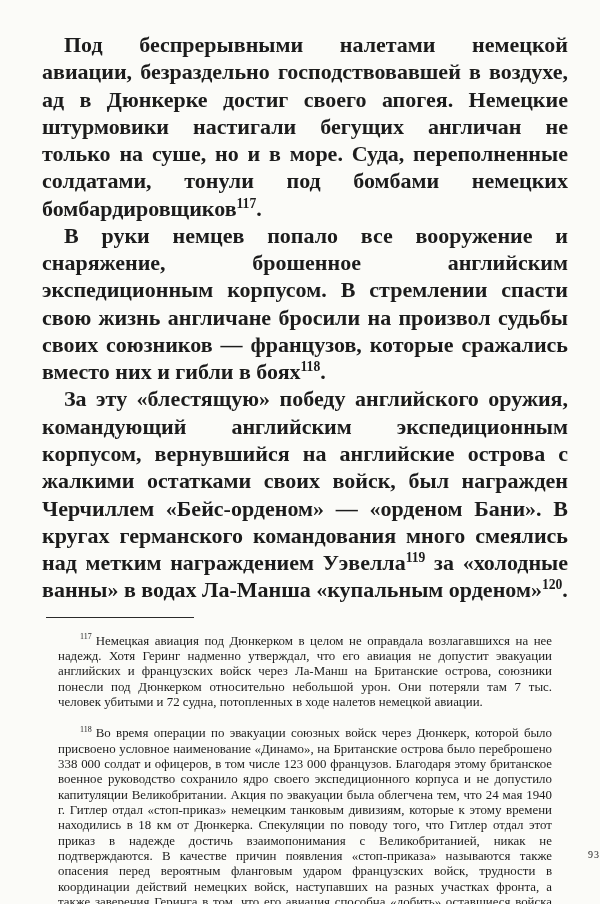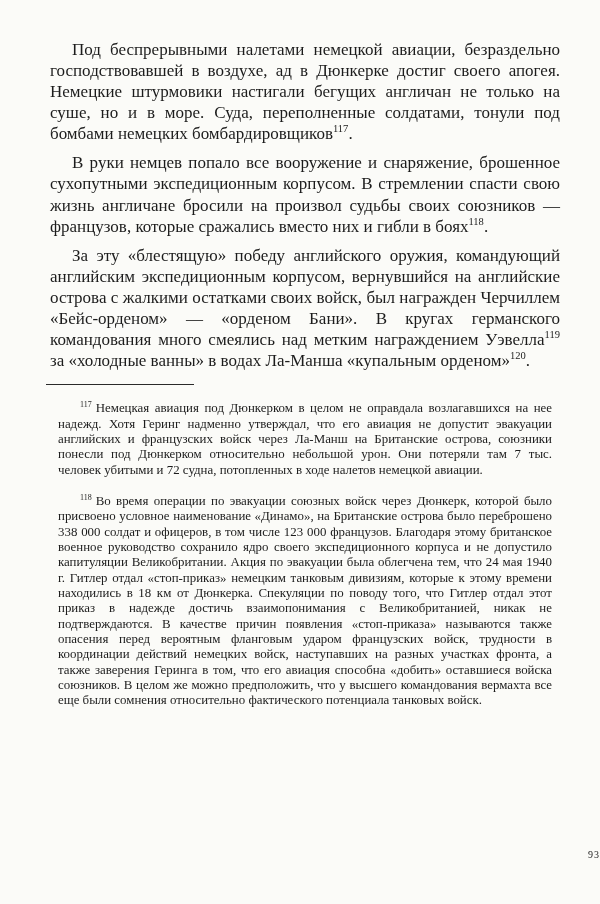--- a/index.html
+++ b/index.html
@@ -15,26 +15,27 @@
     overflow: hidden;
   }
   .page {
     position: relative;
     box-sizing: border-box;
     width: 600px;
     height: 904px;
     padding: 31px 32px 0 42px;
   }
   .main p {
-    margin: 8px;
+    margin: 0;
     text-indent: 22px;
     text-align: justify;
-    font-size: 17px;
+    font-size: 22px;
     line-height: 1.24;
     hyphens: auto;
+    font-weight: bold;
   }
   sup {
     font-size: 0.62em;
     line-height: 0;
     vertical-align: super;
   }
   .fn-rule {
     border: none;
     border-top: 1.2px solid #2a2a2a;
     width: 148px;
@@ -61,21 +62,21 @@
     letter-spacing: 1px;
   }
 </style>
 </head>
 <body>
 
 <div class="page">
 
   <div class="main">
     <p><span>Под беспрерывными налетами немецкой авиации, безраздельно господствовавшей в воздухе, ад в Дюнкерке достиг своего апогея. Немецкие штурмовики настигали бегущих англичан не только на суше, но и в море. Суда, переполненные солдатами, тонули под бомбами немецких бомбардировщиков</span><sup>117</sup><span>.</span></p>
-    <p><span>В руки немцев попало все вооружение и снаряжение, брошенное сухопутными экспедиционным корпусом. В стремлении спасти свою жизнь англичане бросили на произвол судьбы своих союзников — французов, которые сражались вместо них и гибли в боях</span><sup>118</sup><span>.</span></p>
+    <p><span>В руки немцев попало все вооружение и снаряжение, брошенное английским экспедиционным корпусом. В стремлении спасти свою жизнь англичане бросили на произвол судьбы своих союзников — французов, которые сражались вместо них и гибли в боях</span><sup>118</sup><span>.</span></p>
     <p><span>За эту «блестящую» победу английского оружия, командующий английским экспедиционным корпусом, вернувшийся на английские острова с жалкими остатками своих войск, был награжден Черчиллем «Бейс-орденом» — «орденом Бани». В кругах германского командования много смеялись над метким награждением Уэвелла</span><sup>119</sup><span> за «холодные ванны» в водах Ла-Манша «купальным орденом»</span><sup>120</sup><span>.</span></p>
   </div>
 
   <hr class="fn-rule">
 
   <div class="footnotes">
     <p><sup>117</sup><span>Немецкая авиация под Дюнкерком в целом не оправдала возлагавшихся на нее надежд. Хотя Геринг надменно утверждал, что его авиация не допустит эвакуации английских и французских войск через Ла-Манш на Британские острова, союзники понесли под Дюнкерком относительно небольшой урон. Они потеряли там 7 тыс. человек убитыми и 72 судна, потопленных в ходе налетов немецкой авиации.</span></p>
     <p><sup>118</sup><span>Во время операции по эвакуации союзных войск через Дюнкерк, которой было присвоено условное наименование «Динамо», на Британские острова было переброшено 338 000 солдат и офицеров, в том числе 123 000 французов. Благодаря этому британское военное руководство сохранило ядро своего экспедиционного корпуса и не допустило капитуляции Великобритании. Акция по эвакуации была облегчена тем, что 24 мая 1940 г. Гитлер отдал «стоп-приказ» немецким танковым дивизиям, которые к этому времени находились в 18 км от Дюнкерка. Спекуляции по поводу того, что Гитлер отдал этот приказ в надежде достичь взаимопонимания с Великобританией, никак не подтверждаются. В качестве причин появления «стоп-приказа» называются также опасения перед вероятным фланговым ударом французских войск, трудности в координации действий немецких войск, наступавших на разных участках фронта, а также заверения Геринга в том, что его авиация способна «добить» оставшиеся войска союзников. В целом же можно предположить, что у высшего командования вермахта все еще были сомнения относительно фактического потенциала танковых войск.</span></p>
   </div>
 

